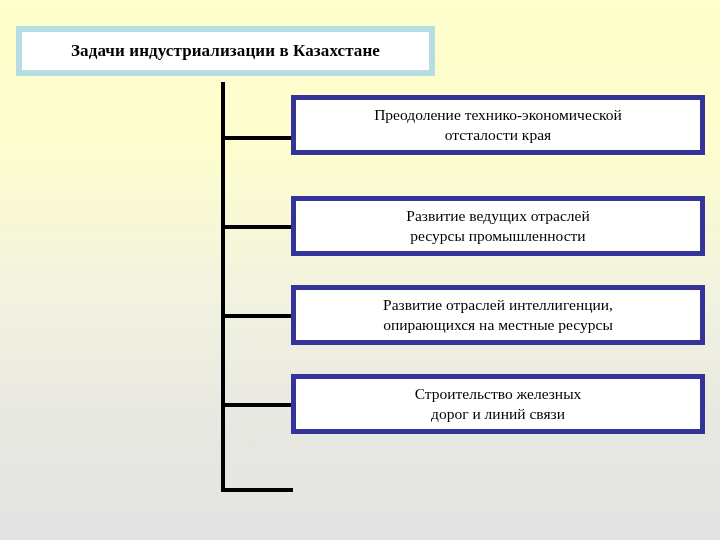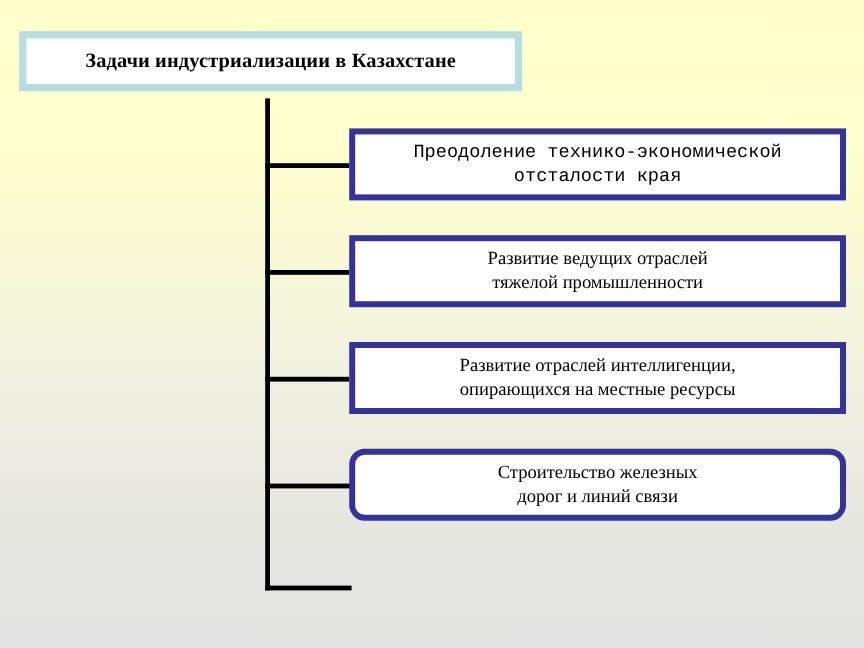--- a/index.html
+++ b/index.html
@@ -90,34 +90,34 @@
     <span class="title-text">Задачи индустриализации в Казахстане</span>
   </div>
 
   <div class="trunk"></div>
   <div class="branch" style="top:136px;"></div>
   <div class="branch" style="top:225px;"></div>
   <div class="branch" style="top:314px;"></div>
   <div class="branch" style="top:403px;"></div>
   <div class="branch" style="top:488px;"></div>
 
-  <div class="node-box" style="top:107px; height:60px;font-family:Liberation Mono, monospace;">
+  <div class="node-box" style="top:95px; height:60px;">
     <span class="node-text">Преодоление технико-экономической
 отсталости края</span>
   </div>
 
   <div class="node-box" style="top:196px; height:60px;">
     <span class="node-text">Развитие ведущих отраслей
-тяжелой промышленности</span>
+ресурсы промышленности</span>
   </div>
 
   <div class="node-box" style="top:285px; height:60px;">
     <span class="node-text">Развитие  отраслей интеллигенции,
 опирающихся на  местные ресурсы</span>
   </div>
 
-  <div class="node-box" style="top:374px; height:60px;border-radius:13px;">
+  <div class="node-box" style="top:374px; height:60px;">
     <span class="node-text">Строительство железных
 дорог и линий связи</span>
   </div>
 
 
 </div>
 
 </body></html>

